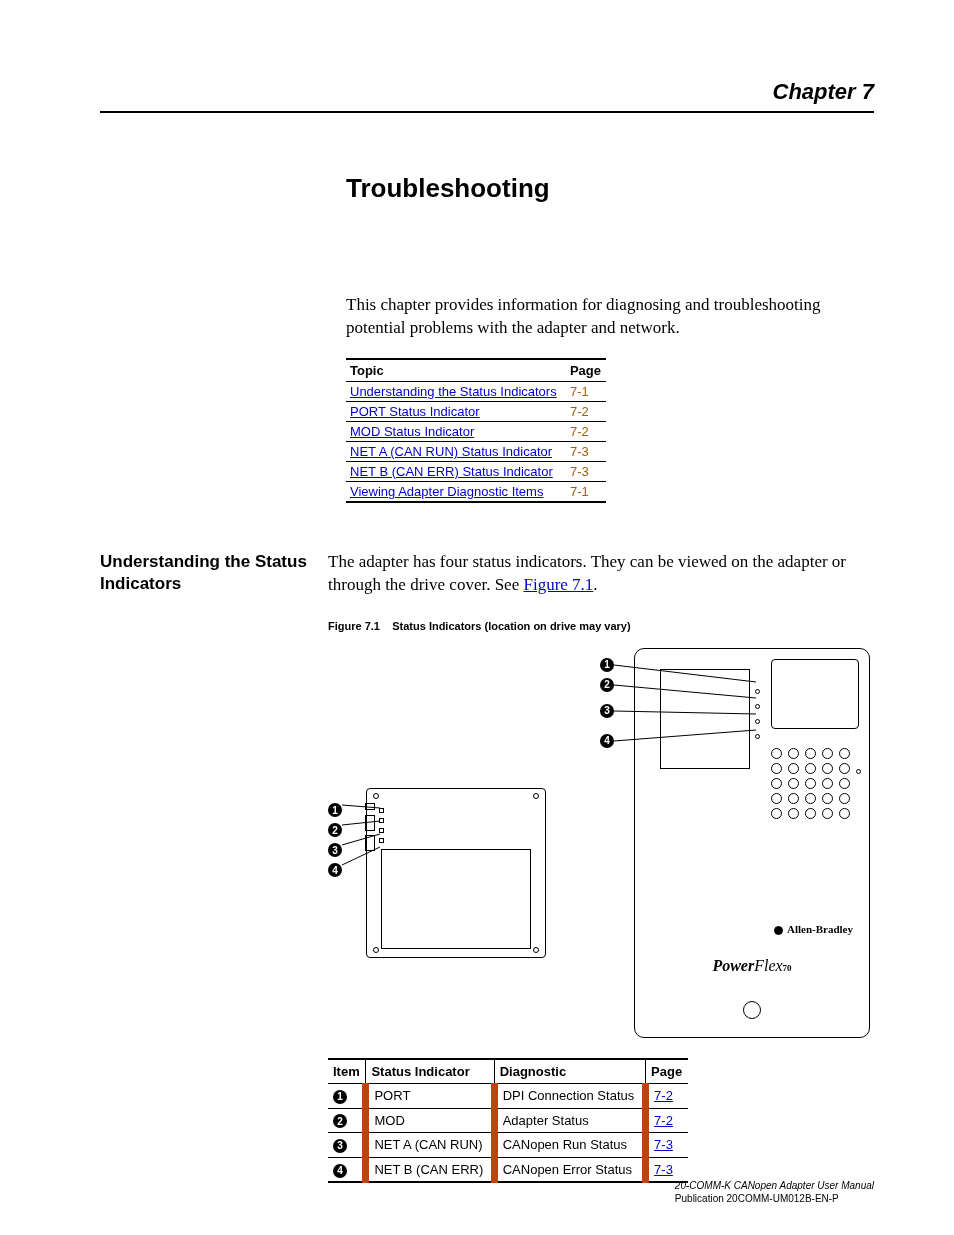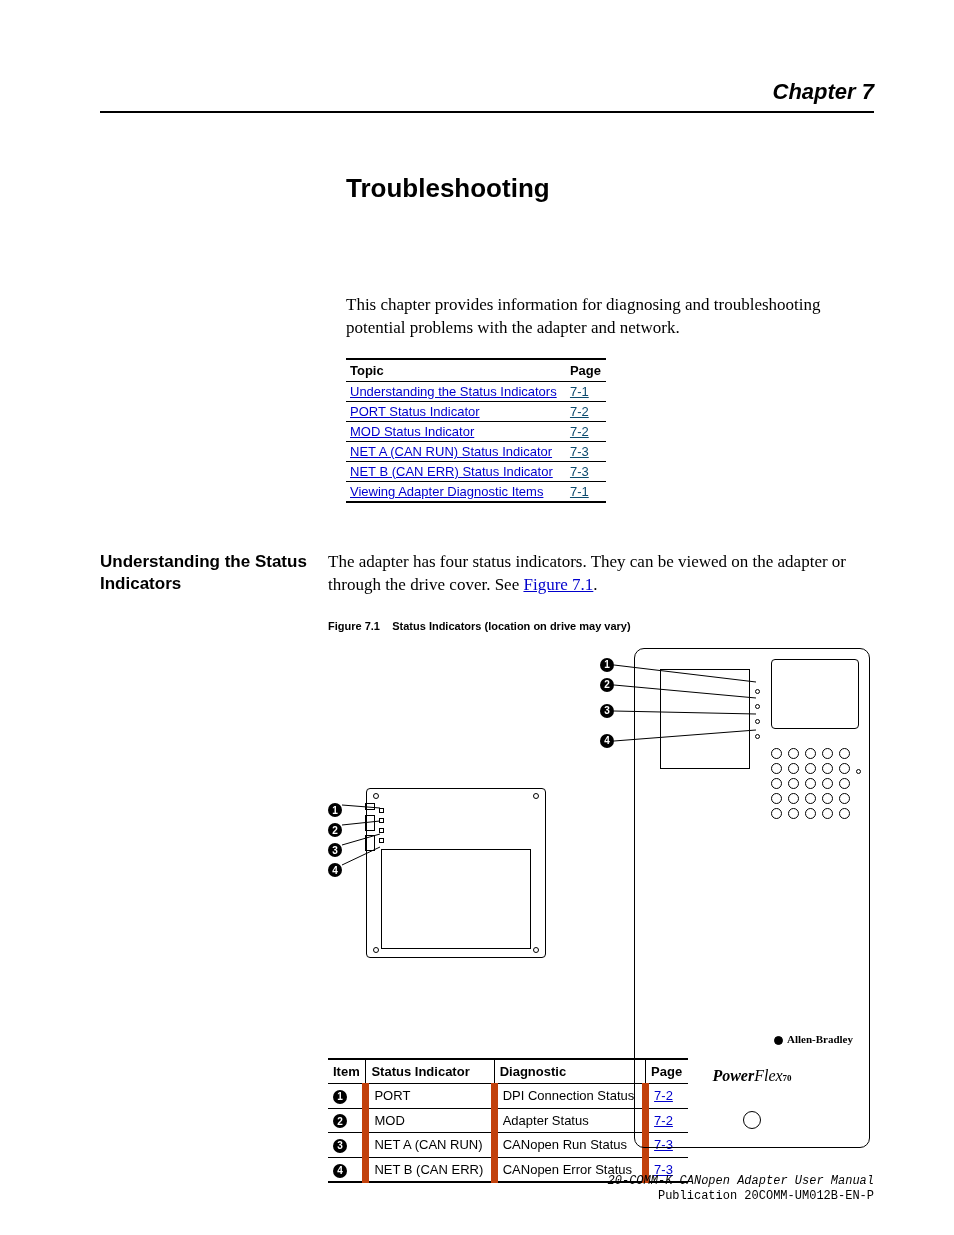--- a/index.html
+++ b/index.html
@@ -52,21 +52,21 @@
     border-bottom: 1px solid #000;
     padding: 3px 4px;
     font-weight: bold;
   }
   .toc-table td {
     border-bottom: 1px solid #000;
     padding: 2px 4px;
     vertical-align: top;
   }
   .toc-table .topic { color: #0000cc; text-decoration: underline; }
-  .toc-table .page-link { color: #0c4a6e; text-decoration: underline; }
+  .toc-table .page-link { color: #a16207; }
   .toc-table tr:last-child td { border-bottom: 2px solid #000; }
   .section {
     display: flex;
     margin-top: 48px;
   }
   .section-heading {
     width: 228px;
     font-family: Arial, Helvetica, sans-serif;
     font-weight: bold;
     font-size: 17px;
@@ -98,21 +98,21 @@
     right: 4px;
     top: 0;
     width: 290px;
     height: 390px;
   }
   .drive-outer {
     position: absolute;
     left: 54px;
     top: 0;
     width: 236px;
-    height: 500px;
+    height: 390px;
     border: 1px solid #000;
     border-radius: 10px;
   }
   .drive-inner-panel {
     position: absolute;
     left: 25px; top: 20px;
     width: 90px; height: 100px;
     border: 1px solid #000;
   }
   .drive-leds { position: absolute; left: 120px; top: 30px; }
@@ -205,23 +205,23 @@
   }
   .item-table td:first-child { border-left: none; }
   .item-table tr:last-child td { border-bottom: 2px solid #000; }
   .item-table .page-link { color: #0000cc; text-decoration: underline; }
   .item-table .item-cell .callout-num { margin: 0; }
 
   .footer {
     position: absolute;
     right: 80px;
     bottom: 30px;
-    text-align: right;
-    font-family: Liberation Mono, monospace;
-    font-size: 12px;
+    text-align: left;
+    font-family: Liberation Sans, sans-serif;
+    font-size: 10px;
     line-height: 1.3;
   }
   .footer .line1 { font-style: italic; }
 </style>
 </head>
 <body>
 
 <div class="page">
   <div class="header">Chapter 7</div>
 

